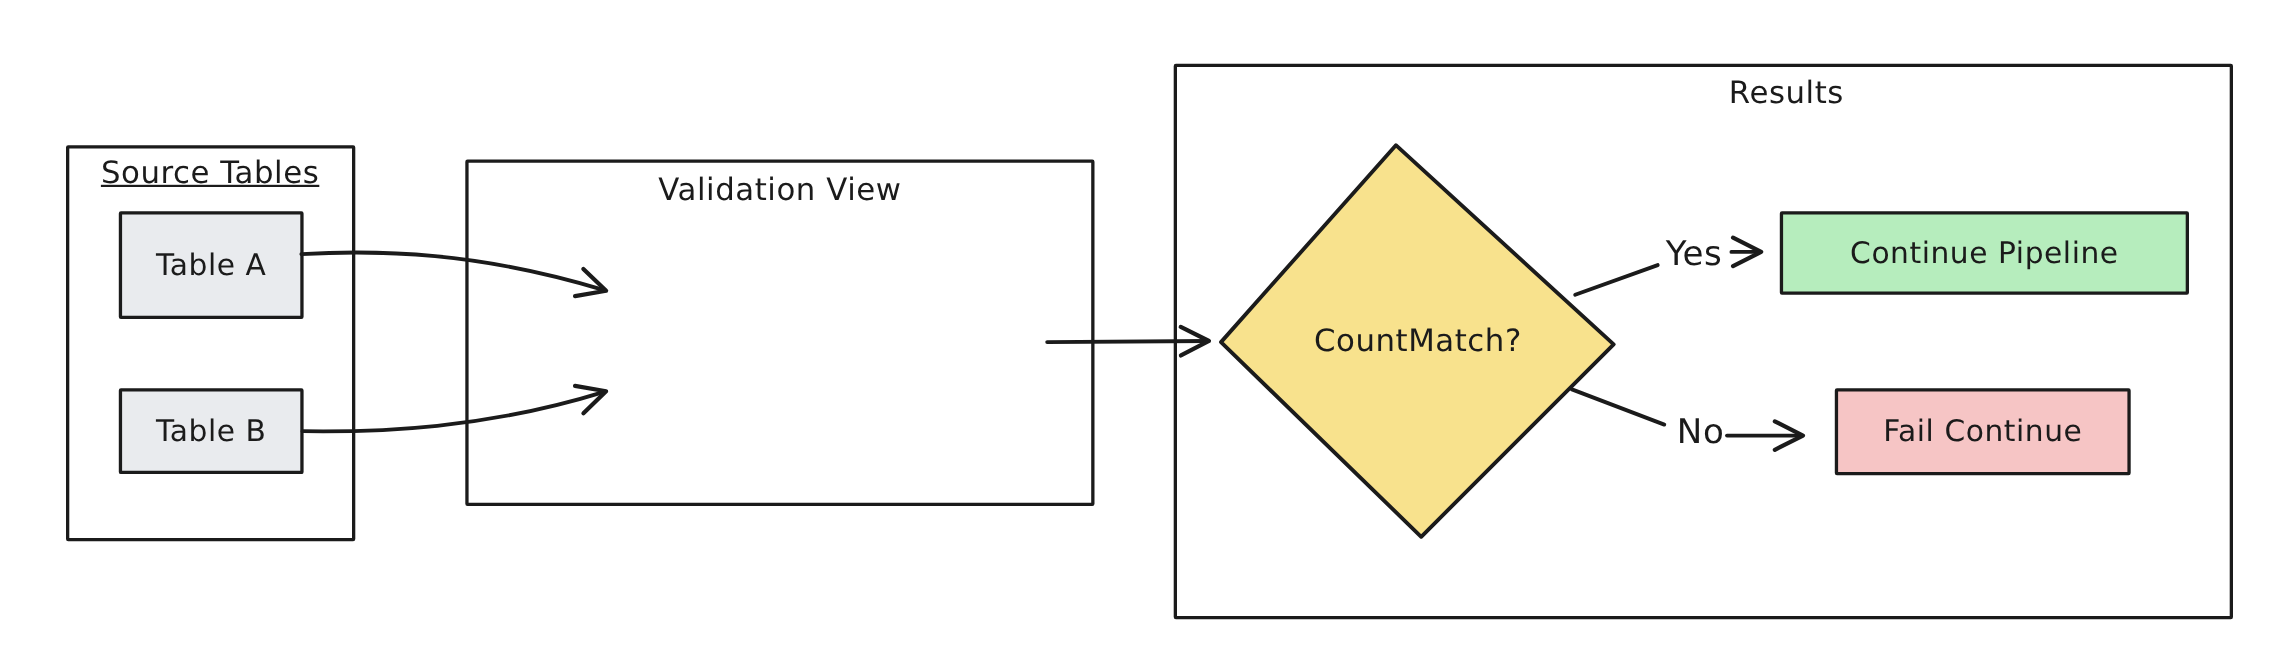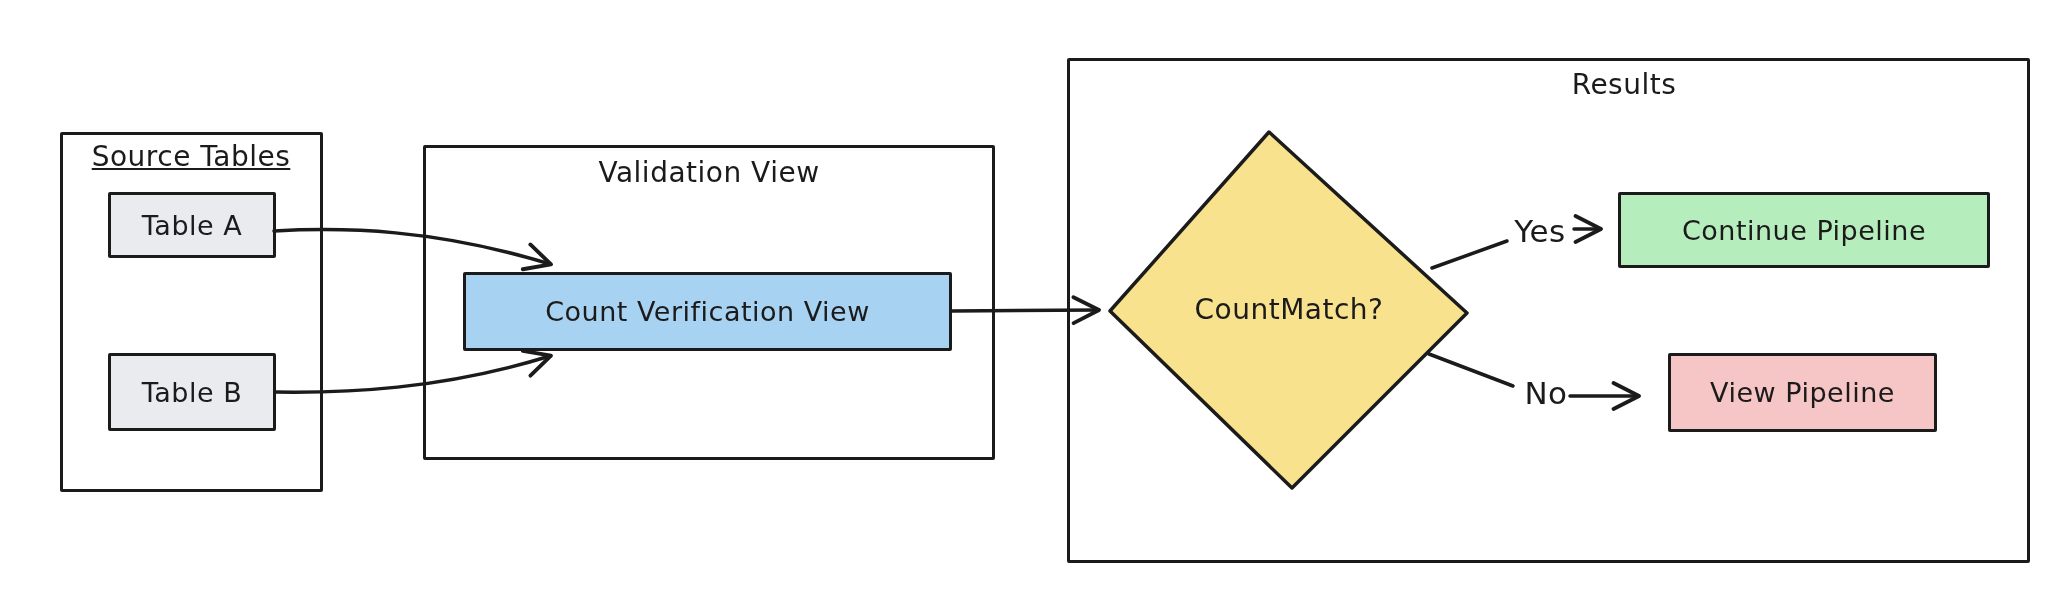--- a/index.html
+++ b/index.html
@@ -106,38 +106,35 @@
 
   <div class="frame" style="left:60px;top:132px;width:263px;height:360px;"></div>
   <div class="frame-title" style="left:191px;top:140px;text-decoration:underline;">Source Tables</div>
 
   <div class="frame" style="left:423px;top:145px;width:572px;height:315px;"></div>
   <div class="frame-title" style="left:709px;top:156px;">Validation View</div>
 
   <div class="frame" style="left:1067px;top:58px;width:963px;height:505px;"></div>
   <div class="frame-title" style="left:1624px;top:68px;">Results</div>
 
-  <div class="node gray" style="left:108px;top:192px;width:168px;height:66px;">
+  <div class="node gray" style="left:108px;top:192px;width:168px;height:98px;">
     <span>Table A</span>
   </div>
 
   <div class="node gray" style="left:108px;top:353px;width:168px;height:78px;">
     <span>Table B</span>
   </div>
 
-  <div class="node blue" style="left:463px;top:272px;width:489px;height:79px;">
-    <span>Count Verification View</span>
-  </div>
 
   <div class="node green" style="left:1618px;top:192px;width:372px;height:76px;">
     <span>Continue Pipeline</span>
   </div>
 
   <div class="node red" style="left:1668px;top:353px;width:269px;height:79px;">
-    <span>View Pipeline</span>
+    <span>Fail Continue</span>
   </div>
 
   <svg id="edge-layer" viewBox="0 0 2070 604" xmlns="http://www.w3.org/2000/svg">
     <defs>
       <marker id="arrowhead" markerWidth="10" markerHeight="10" refX="8.3" refY="5" orient="auto" markerUnits="strokeWidth">
         <path class="arrowhead-path" d="M1.3,1.3 L8.6,5 L1.3,8.7"></path>
       </marker>
     </defs>
 
     <polygon class="diamond-shape" points="1110,311 1269,132 1467,313 1292,488"></polygon>

